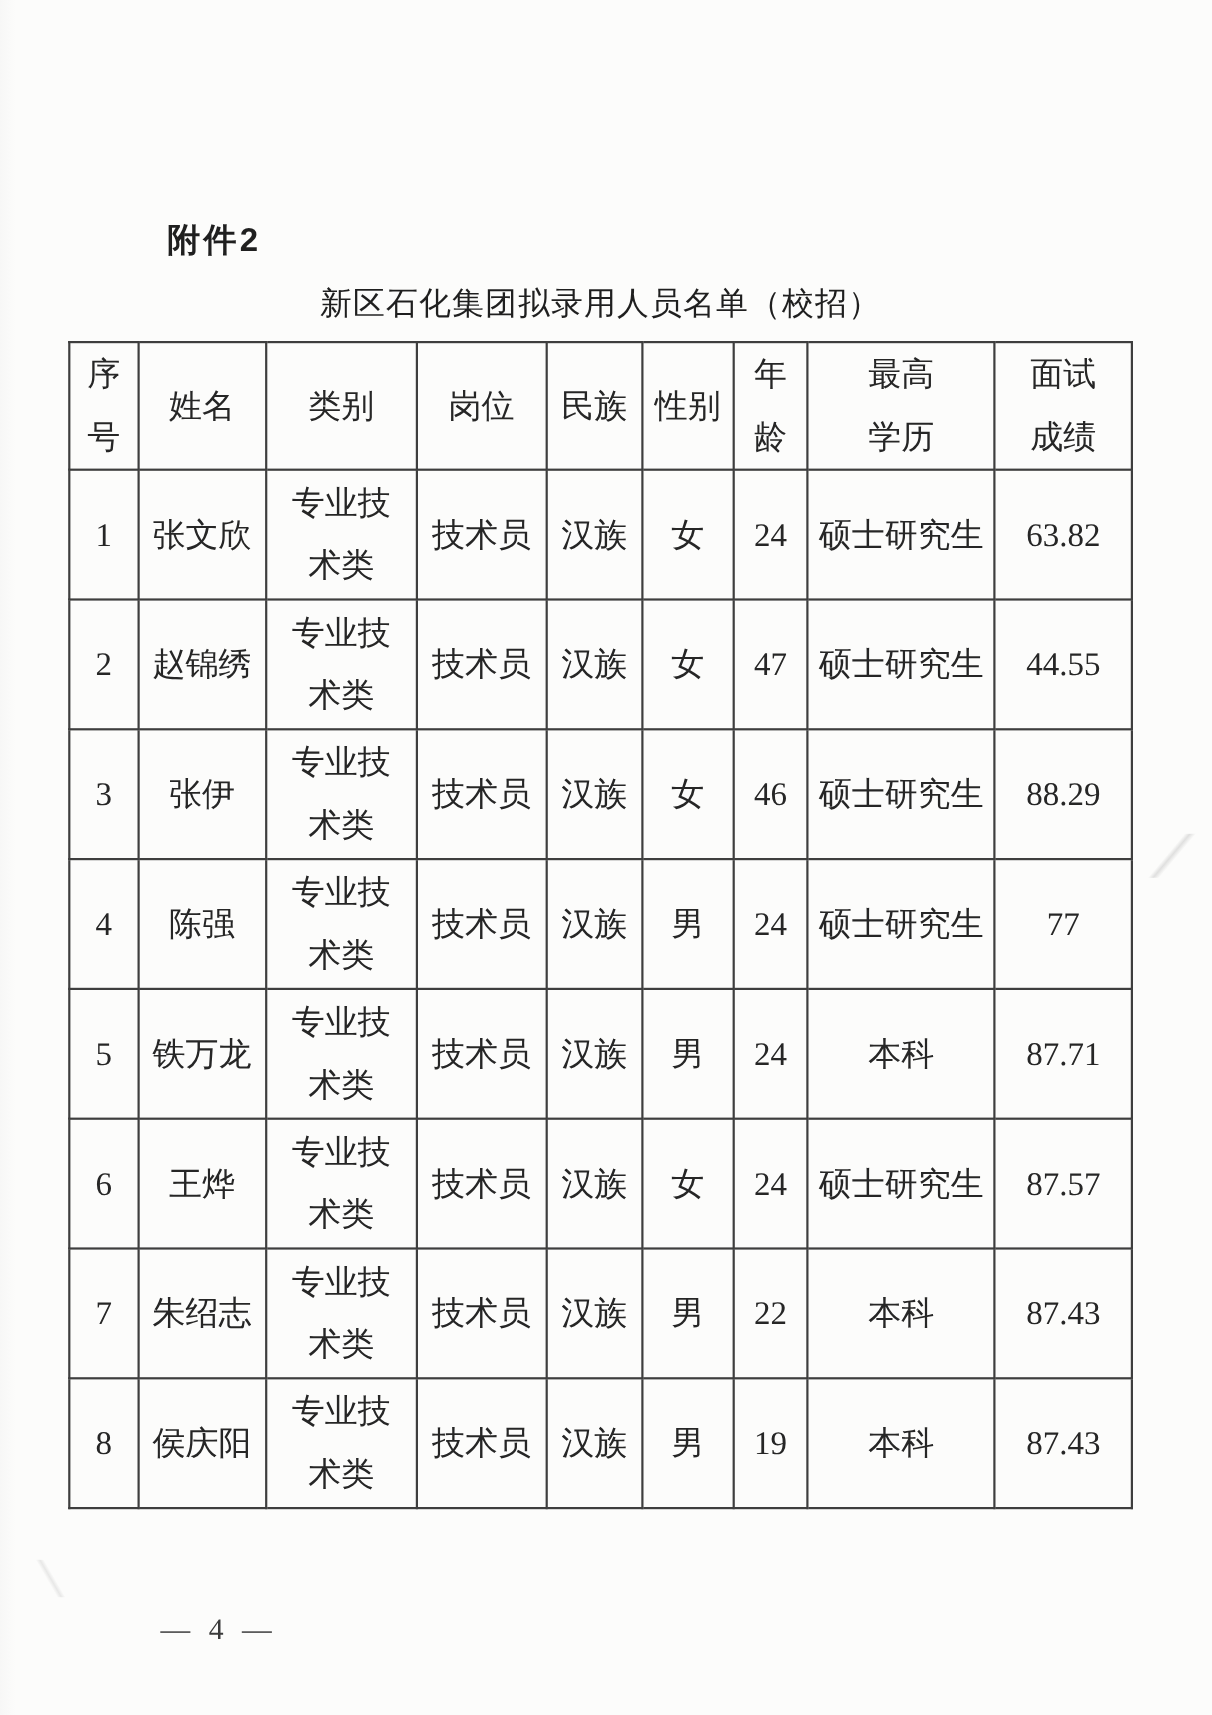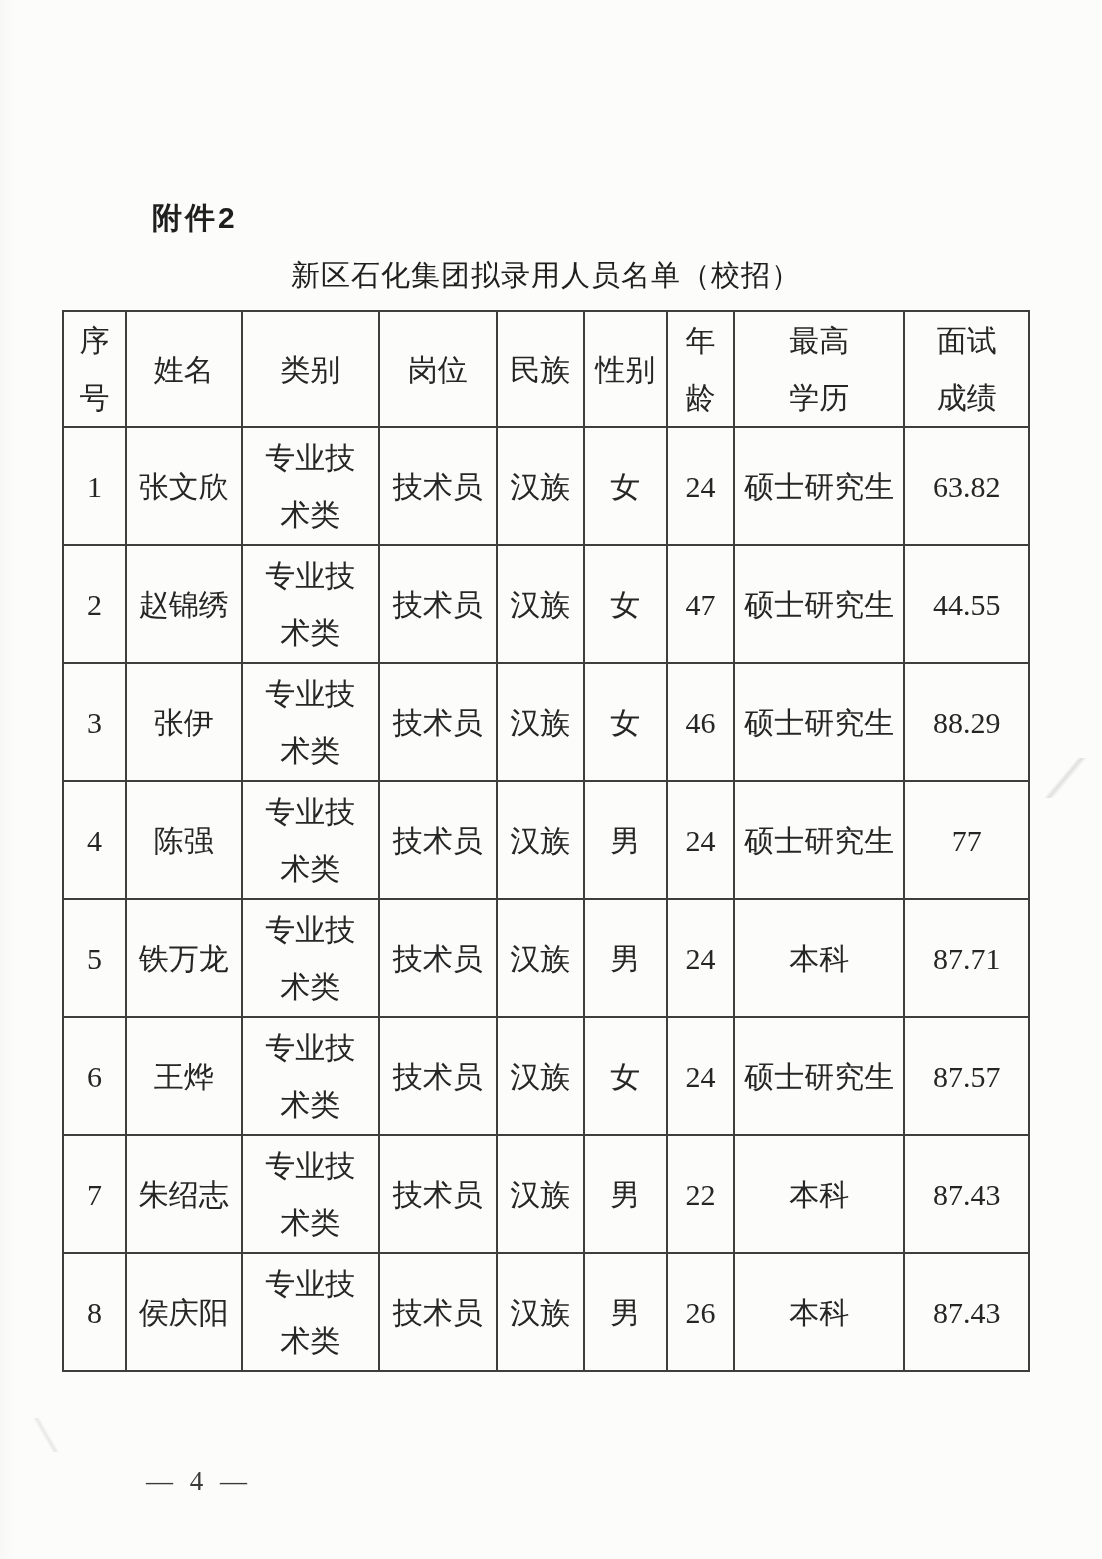--- a/index.html
+++ b/index.html
@@ -232,21 +232,21 @@
         <td>本科</td>
         <td>87.43</td>
       </tr>
       <tr>
         <td>8</td>
         <td>侯庆阳</td>
         <td><span class="wrap-narrow">专业技术类</span></td>
         <td>技术员</td>
         <td>汉族</td>
         <td>男</td>
-        <td>26</td>
+        <td>19</td>
         <td>本科</td>
         <td>87.43</td>
       </tr>
     </tbody>
   </table>
 
   <div class="page-number">— 4 —</div>
 
   <div class="scan-artifact artifact-right"></div>
   <div class="scan-artifact artifact-bottom-left"></div>

